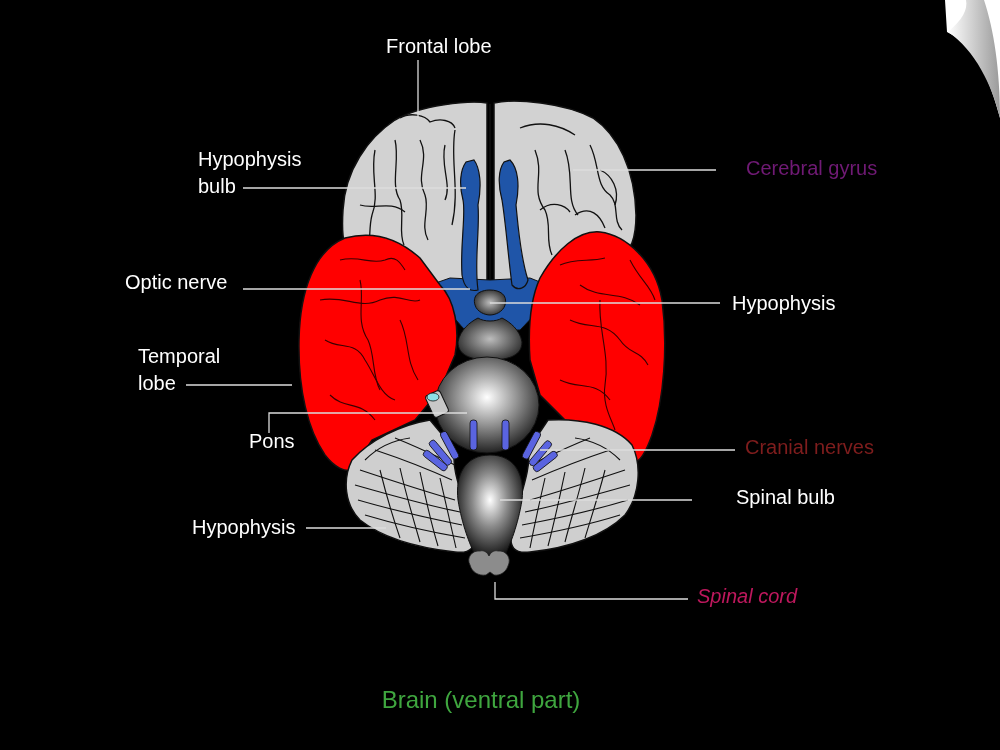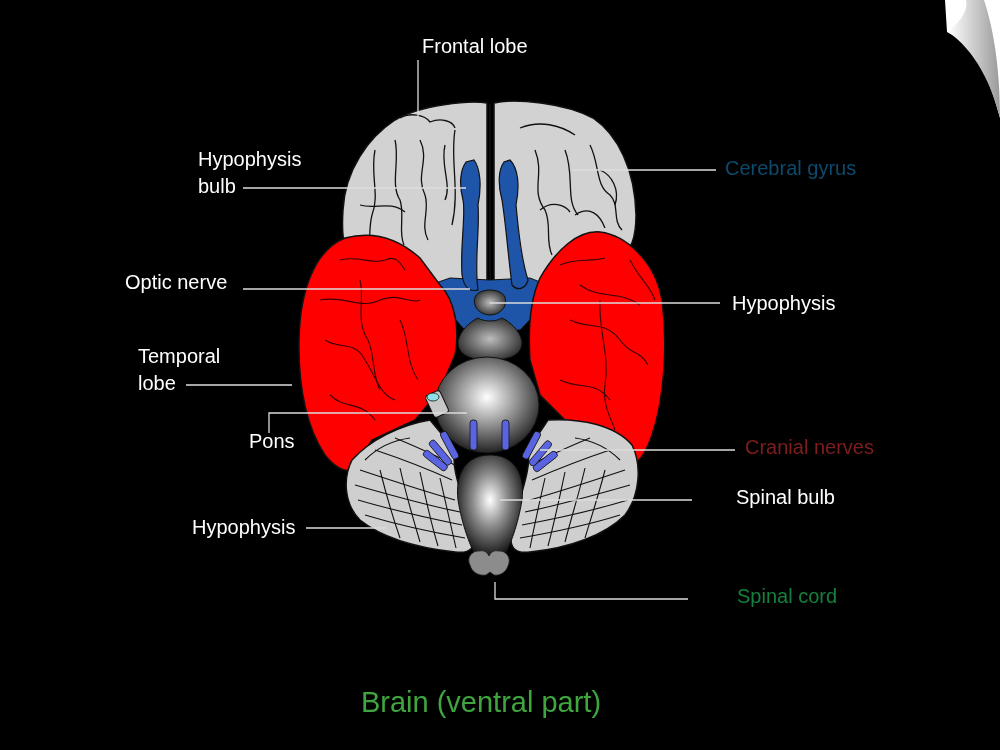--- a/index.html
+++ b/index.html
@@ -1,19 +1,19 @@
 <!DOCTYPE html>
 <html><head>
 <meta charset="utf-8">
 <style>
   html, body { margin:0; padding:0; background:#fff; }
   body { width:1000px; height:750px; overflow:hidden; position:relative; font-family:"Liberation Sans", sans-serif; }
   #canvas { position:absolute; left:0; top:0; width:1000px; height:750px; }
   .lbl { position:absolute; color:#ffffff; font-size:20px; line-height:26px; white-space:nowrap; }
-  .caption { position:absolute; left:0; width:962px; top:686px; text-align:center; font-size:29px; }
+  .caption { position:absolute; left:0; width:962px; top:686px; text-align:center; font-size:24px; }
 </style>
 </head>
 <body>
 
 <svg id="canvas" viewBox="0 0 1000 750" xmlns="http://www.w3.org/2000/svg">
   <defs>
     <radialGradient id="ponsGrad" cx="0.5" cy="0.42" r="0.6">
       <stop offset="0" stop-color="#ffffff"></stop>
       <stop offset="0.45" stop-color="#9a9a9a"></stop>
       <stop offset="1" stop-color="#1a1a1a"></stop>
@@ -145,27 +145,27 @@
     <polyline points="490,303 720,303"></polyline>
     <polyline points="186,385 292,385"></polyline>
     <polyline points="269,433 269,413 467,413"></polyline>
     <polyline points="540,450 735,450"></polyline>
     <polyline points="500,500 692,500"></polyline>
     <polyline points="306,528 386,528"></polyline>
     <polyline points="495,582 495,599 688,599"></polyline>
   </g>
 </svg>
 
-<div class="lbl" style="left: 386px; top: 33px; color: rgb(255, 255, 255); margin-left: 36px;">Frontal lobe</div>
+<div class="lbl" style="left: 386px; top: 33px; color: rgb(255, 255, 255);">Frontal lobe</div>
 <div class="lbl" style="left: 198px; top: 146px; color: rgb(255, 255, 255);">Hypophysis</div>
 <div class="lbl" style="left: 198px; top: 173px; color: rgb(255, 255, 255);">bulb</div>
-<div class="lbl" style="left: 725px; top: 155px; color: #0c4a6e;">Cerebral gyrus</div>
+<div class="lbl" style="left: 746px; top: 155px; color: #701a75;">Cerebral gyrus</div>
 <div class="lbl" style="left: 125px; top: 269px; color: rgb(255, 255, 255);">Optic nerve</div>
 <div class="lbl" style="left: 732px; top: 290px; color: rgb(255, 255, 255);">Hypophysis</div>
 <div class="lbl" style="left: 138px; top: 343px; color: rgb(255, 255, 255);">Temporal</div>
 <div class="lbl" style="left: 138px; top: 370px; color: rgb(255, 255, 255);">lobe</div>
 <div class="lbl" style="left: 241px; top: 428px; color: rgb(255, 255, 255); margin-left: 8px;">Pons</div>
 <div class="lbl" style="left: 745px; top: 434px; color: #7f1d1d;">Cranial nerves</div>
 <div class="lbl" style="left: 702px; top: 484px; color: rgb(255, 255, 255); margin-left: 34px;">Spinal bulb</div>
 <div class="lbl" style="left: 192px; top: 514px; color: rgb(255, 255, 255);">Hypophysis</div>
-<div class="lbl" style="left: 737px; top: 583px; color: #15803d;">Spinal cord</div>
+<div class="lbl" style="left: 697px; top: 583px; color: #be185d; font-style: italic;">Spinal cord</div>
 
 <div class="caption" style="color: rgb(63, 166, 63);">Brain (ventral part)</div>
 
 </body></html>

